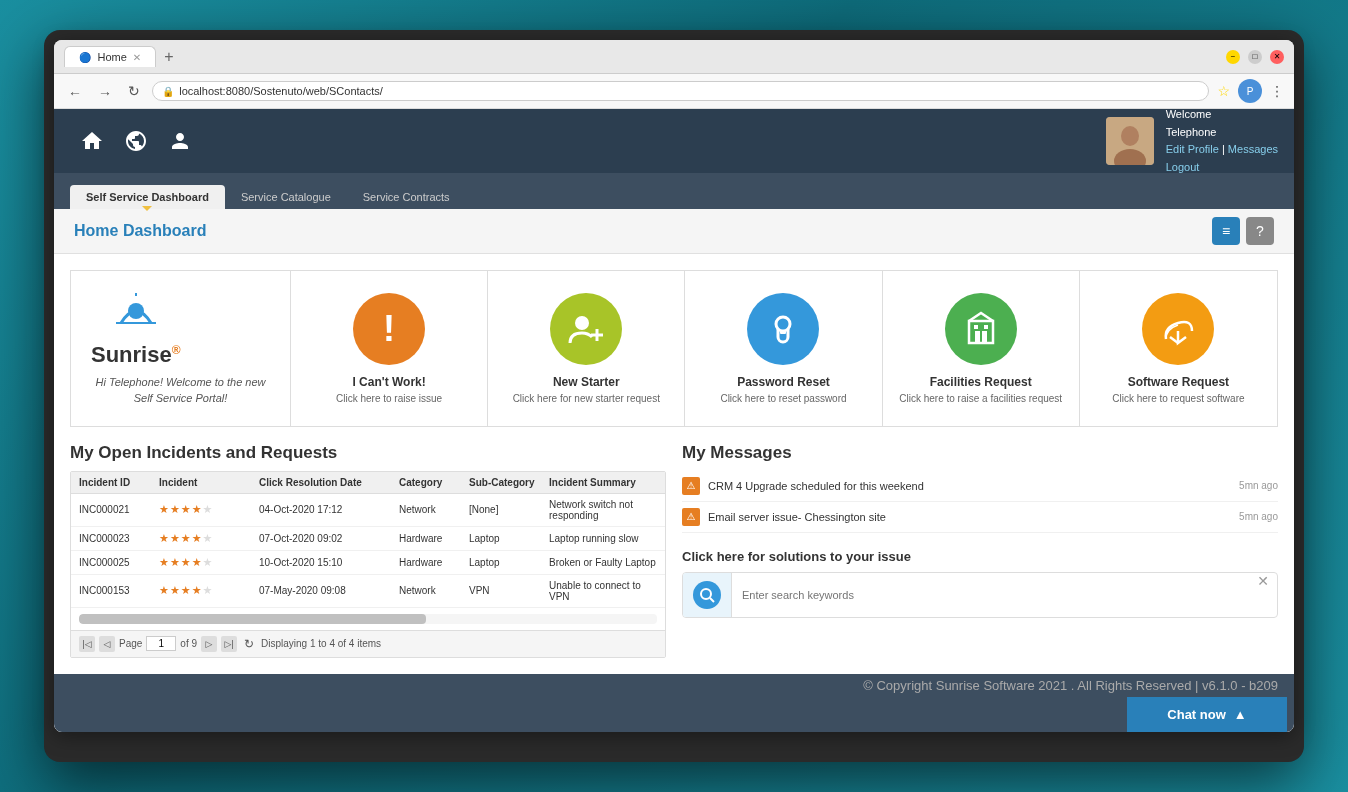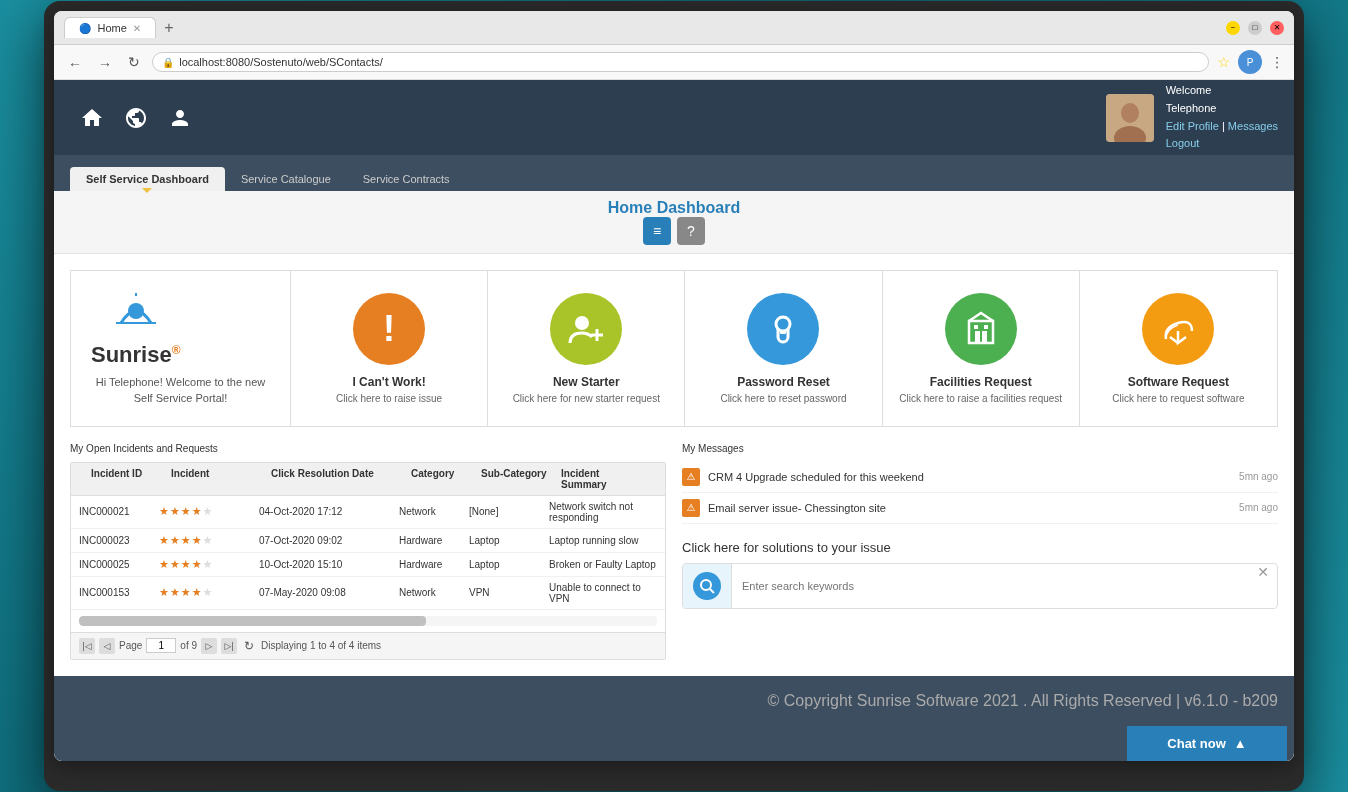--- a/index.html
+++ b/index.html
@@ -100,21 +100,21 @@
     .app-container {
       background: #fff;
     }
 
     
     .app-topnav {
       background: #2c3e50;
       display: flex;
       align-items: center;
       padding: 0 16px;
-      height: 75px;
+      height: 64px;
     }
     .nav-icon-btn {
       width: 44px; height: 44px;
       display: flex; align-items: center; justify-content: center;
       color: white; font-size: 20px; cursor: pointer;
       border-radius: 4px;
     }
     .nav-spacer { flex: 1; }
 
     .user-panel {
@@ -168,21 +168,20 @@
     }
 
     
     .page-header {
       background: #f5f5f5;
       padding: 8px 20px;
       display: flex;
       align-items: center;
       justify-content: space-between;
       border-bottom: 1px solid #e0e0e0;
-      flex-direction: column;
     }
     .page-title { font-size: 16px; color: #333; }
     .page-title span { color: #2980b9; font-weight: bold; }
     .page-header-icons { display: flex; gap: 6px; }
     .hdr-icon-btn {
       width: 28px; height: 28px;
       background: #2980b9; color: white;
       border-radius: 4px; display: flex; align-items: center;
       justify-content: center; cursor: pointer; font-size: 14px;
     }
@@ -220,20 +219,21 @@
     }
     .sunrise-logo {
       display: flex;
       flex-direction: column;
     }
     .sunrise-tagline {
       font-size: 11px;
       color: #555;
       margin-top: 7px;
       line-height: 1.4;
+      font-style: italic;
     }
 
     .tile-circle {
       width: 72px; height: 72px;
       border-radius: 50%;
       display: flex; align-items: center; justify-content: center;
       margin-bottom: 10px;
       font-size: 32px;
       color: white;
     }
@@ -256,36 +256,36 @@
 
     
     .bottom-grid {
       display: grid;
       grid-template-columns: 1fr 1fr;
       gap: 16px;
     }
 
     
     .section-title {
-      font-size: 10px;
-      font-weight: normal;
+      font-size: 17px;
+      font-weight: bold;
       color: #333;
       margin-bottom: 8px;
     }
     .incidents-table {
       border: 1px solid #ddd;
       border-radius: 2px;
       overflow: hidden;
       font-size: 10px;
     }
     .table-header {
       display: grid;
       grid-template-columns: 80px 100px 140px 70px 80px 1fr;
       background: #f0f0f0;
-      padding: 5px 20px;
+      padding: 5px 8px;
       border-bottom: 1px solid #ddd;
       font-weight: bold;
       color: #333;
     }
     .table-row {
       display: grid;
       grid-template-columns: 80px 100px 140px 70px 80px 1fr;
       padding: 5px 8px;
       border-bottom: 1px solid #f0f0f0;
       align-items: center;
@@ -368,23 +368,23 @@
       padding: 6px 10px;
       font-size: 11px;
       color: #999;
       outline: none;
     }
     .search-clear { padding: 0 8px; color: #999; cursor: pointer; font-size: 14px; }
 
     
     .app-footer {
       background: #3d4e60;
-      padding: 16px 16px;
+      padding: 4px 16px;
       text-align: right;
-      font-size: 16px;
+      font-size: 13px;
       color: #aaa;
     }
 
     
     .chat-bar {
       display: flex;
       justify-content: flex-end;
       background: #3d4e60;
       padding: 0 7px 0 0;
     }
@@ -693,21 +693,21 @@
                 <div class="msg-time">5mn ago</div>
               </div>
               <div class="message-item">
                 <div class="msg-icon">⚠</div>
                 <div class="msg-text">Email server issue- Chessington site</div>
                 <div class="msg-time">5mn ago</div>
               </div>
             </div>
 
             <div class="solutions-panel">
-              <div class="section-title" style="font-weight:normal; font-size:13px;">Click here for solutions to your issue</div>
+              <div class="section-title" style="font-weight:bold; font-size:13px;">Click here for solutions to your issue</div>
               <div class="search-box-wrapper">
                 <div class="search-icon-btn">
                   <div class="search-icon-circle">
                     <svg width="16" height="16" viewBox="0 0 16 16" fill="none">
                       <circle cx="7" cy="7" r="5" stroke="white" stroke-width="2"></circle>
                       <line x1="11" y1="11" x2="15" y2="15" stroke="white" stroke-width="2"></line>
                     </svg>
                   </div>
                 </div>
                 <input class="search-input" type="text" placeholder="Enter search keywords" style="">

